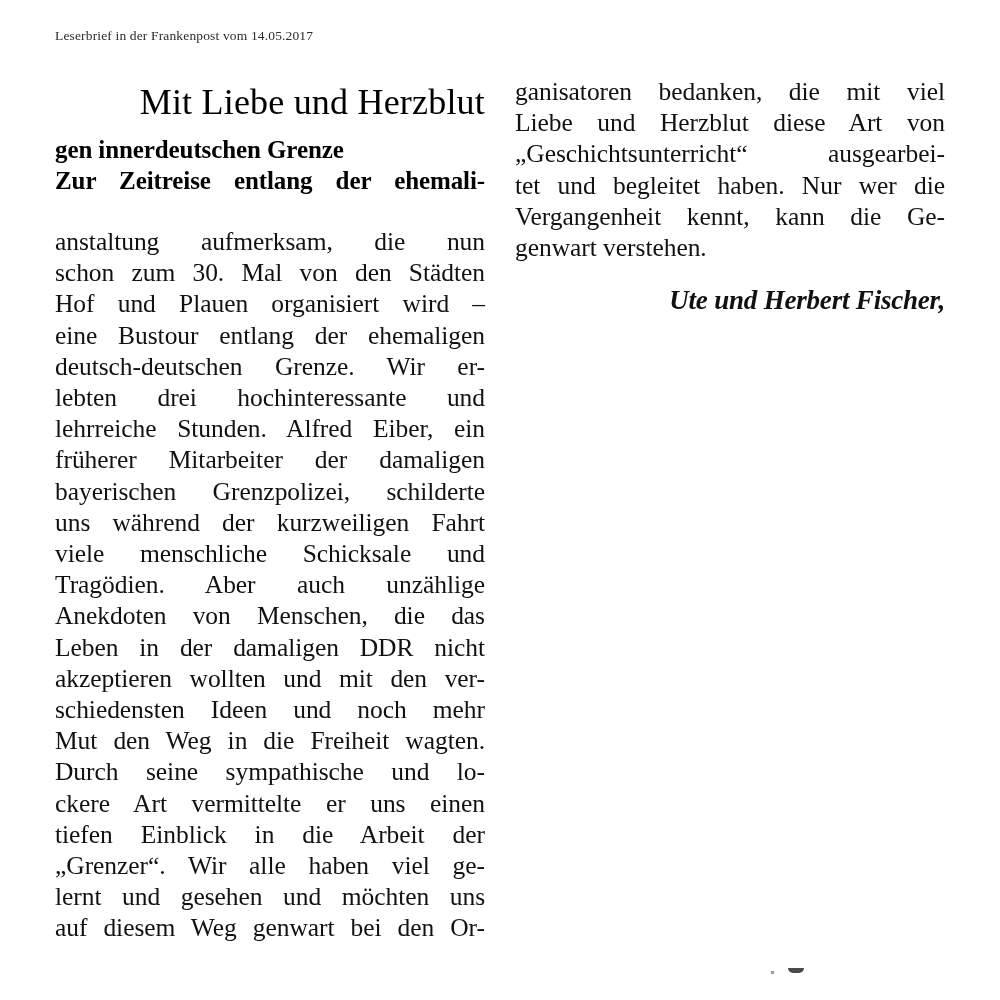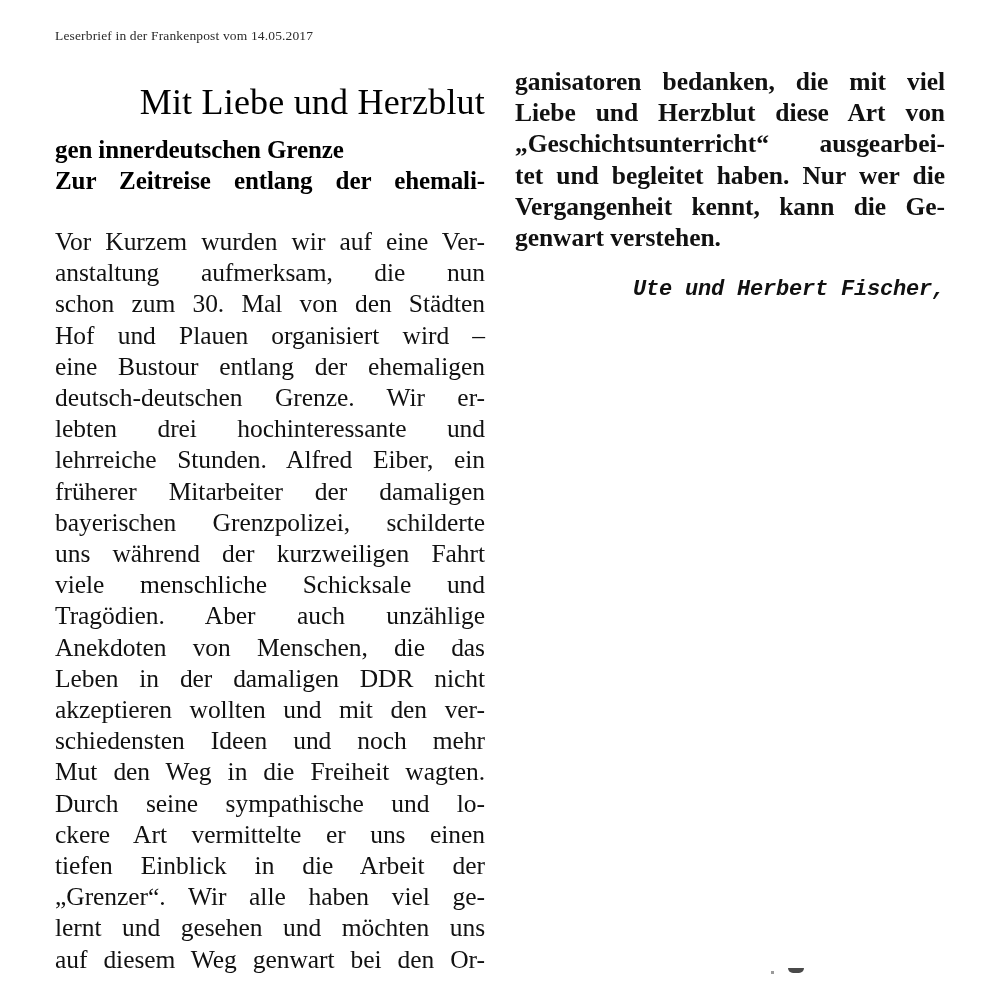--- a/index.html
+++ b/index.html
@@ -67,39 +67,39 @@
     font-family: "Liberation Serif", "DejaVu Serif", serif;
     font-size: 25.5px;
     line-height: 31.2px;
     text-align: justify;
     text-align-last: left;
     color: #111111;
     margin: 0;
     letter-spacing: -0.05px;
   }
   .col-left .body-text { margin-top: 30px; }
-  .col-right .body-text { margin-top: 4px; font-weight: bold; }
+  .col-right .body-text { margin-top: 14px; }
 
   
   .ln {
     display: block;
     text-align: justify;
     text-align-last: justify;
     white-space: nowrap;
   }
   .ln.last {
     text-align-last: left;
   }
 
   
   .signature {
-    font-family: Liberation Mono, monospace;
+    font-family: Liberation Serif, serif;
     font-style: italic;
     font-weight: 700;
-    font-size: 22px;
+    font-size: 27px;
     line-height: 30px;
     text-align: right;
     margin-top: 22px;
     color: #111111;
     letter-spacing: -0.2px;
   }
   .signature .sig-line { display: block; }
 
   
   .scan-artifact {
@@ -129,21 +129,20 @@
 <div class="col col-left">
 
   <h1 class="headline">Mit Liebe und Herzblut</h1>
 
   <h2 class="subhead">
     <span class="ln last">gen innerdeutschen Grenze</span>
     <span class="ln">Zur Zeitreise entlang der ehemali-</span>
   </h2>
 
   <p class="body-text">
-    <span class="ln">Vor Kurzem wurden wir auf eine Ver-</span>
     <span class="ln">anstaltung aufmerksam, die nun</span>
     <span class="ln">schon zum 30. Mal von den Städten</span>
     <span class="ln">Hof und Plauen organisiert wird –</span>
     <span class="ln">eine Bustour entlang der ehemaligen</span>
     <span class="ln">deutsch-deutschen Grenze. Wir er-</span>
     <span class="ln">lebten drei hochinteressante und</span>
     <span class="ln">lehrreiche Stunden. Alfred Eiber, ein</span>
     <span class="ln">früherer Mitarbeiter der damaligen</span>
     <span class="ln">bayerischen Grenzpolizei, schilderte</span>
     <span class="ln">uns während der kurzweiligen Fahrt</span>

